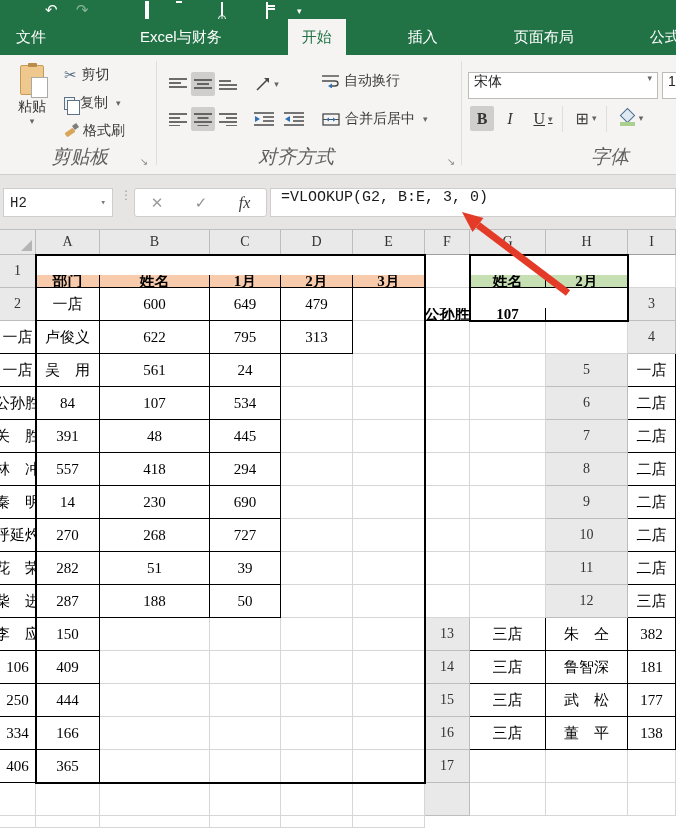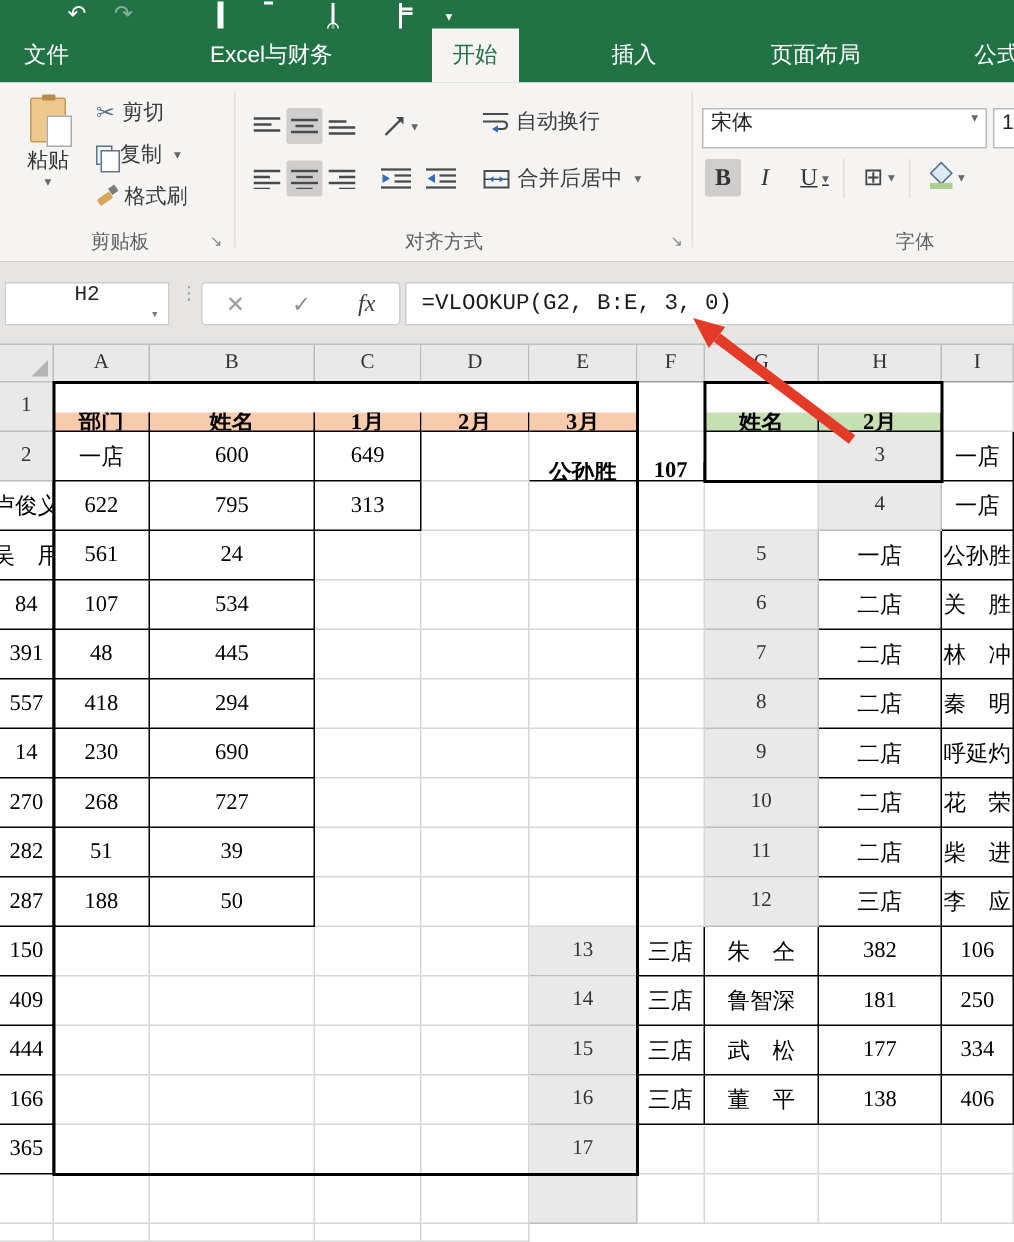--- a/index.html
+++ b/index.html
@@ -25,21 +25,21 @@
   .qcaret { color:#fff; font-size:9px; margin-bottom:3px; }
 
   .tabs { position:absolute; left:0; top:19px; width:676px; height:36px; display:flex; align-items:stretch;gap:48px; }
   .tab { color:#fff; font-size:15px; line-height:36px; padding:0 14px; white-space:nowrap; cursor:default; }
   .tab.first { padding:0 16px; }
   .tab.active { background:#f5f4f2; color:#217346; }
 
   
   .ribbon { position:absolute; left:0; top:55px; width:676px; height:120px; background:#f5f4f2; border-bottom:1px solid #d2d0ce; font-size:14px; color:#3b3b3b; }
   .vsep { position:absolute; top:6px; height:104px; width:1px; background:#e0dedc; }
-  .grplabel { position:absolute; bottom:4px; font-size:13px; color:#5f5f5f; text-align:center; }
+  .grplabel { position:absolute; bottom:4px; font-size:19px; color:#5f5f5f; text-align:center;font-style:italic; }
   .launcher { position:absolute; bottom:6px; width:12px; height:12px; color:#8a8a8a; font-size:10px; line-height:12px; text-align:center; }
 
   
   .paste-btn { position:absolute; left:8px; top:8px; width:48px; height:84px; text-align:center; }
   .clipboard-ic { position:relative; width:24px; height:30px; margin:2px auto 3px; background:#eec88d; border:1px solid #c89a55; border-radius:2px; }
   .clipboard-ic::before { content:""; position:absolute; left:7px; top:-3px; width:9px; height:4px; background:#b98c4a; border-radius:1px; }
   .clipboard-ic::after { content:""; position:absolute; right:-5px; bottom:-4px; width:15px; height:19px; background:#fff; border:1px solid #a9a9a9; }
   .paste-label { font-size:14px; color:#333; }
   .dd::after { content:"▾"; font-size:9px; color:#666; margin-left:3px; }
   .ddonly { font-size:9px; color:#666; }
@@ -62,28 +62,28 @@
   .combo .caret { margin-left:auto; font-size:9px; color:#666; }
   .fbtn { position:absolute; width:24px; height:25px; display:flex; align-items:center; justify-content:center; font-family:"Liberation Serif", serif; font-size:16px; color:#333; border-radius:2px; }
   .fbtn.sel { background:#d0cecc; }
   .border-ic { font-size:16px; color:#444; }
   .bucket-ic { position:relative; width:17px; height:16px; }
   .bucket-ic::before { content:""; position:absolute; left:3px; top:0px; width:9px; height:9px; border:1.5px solid #4f6f8f; transform:rotate(45deg); background:#dfe9f1; }
   .bucket-ic::after { content:""; position:absolute; left:1px; bottom:0; width:15px; height:4px; background:#a9d08e; }
 
   
   .fbar { position:absolute; left:0; top:175px; width:676px; height:55px; background:#e6e5e4; border-bottom:1px solid #bfbfbf; }
-  .namebox { position:absolute; left:3px; top:13px; width:110px; height:29px; background:#fff; border:1px solid #cfcdcb; display:flex; align-items:center; padding:0 6px; font-family:"Liberation Mono", monospace; font-size:14px; color:#222;flex-direction:column; }
+  .namebox { position:absolute; left:3px; top:13px; width:110px; height:29px; background:#fff; border:1px solid #cfcdcb; display:flex; align-items:center; padding:0 6px; font-family:"Liberation Mono", monospace; font-size:14px; color:#222; }
   .namebox .caret { margin-left:auto; font-size:9px; color:#777; }
   .dots { position:absolute; left:120px; top:16px; color:#9a9a9a; font-size:12px; letter-spacing:0; line-height:8px; text-align:center; width:10px; }
   .fxbox { position:absolute; left:134px; top:13px; width:133px; height:29px; background:#fff; border:1px solid #cfcdcb; border-radius:3px; display:flex; align-items:center; justify-content:space-around; }
   .fx-x { color:#9b9b9b; font-size:15px; }
   .fx-ok { color:#8f8f8f; font-size:15px; }
   .fx-fx { color:#3f3f3f; font-family:"Liberation Serif", serif; font-style:italic; font-size:16px; }
-  .ffield { position:absolute; left:270px; top:13px; width:406px; height:29px; background:#fff; border:1px solid #cfcdcb; display:flex; align-items:center; padding:0 10px; font-family:"Liberation Mono", monospace; font-size:15px; color:#1a1a1a; white-space:pre; }
+  .ffield { position:absolute; left:270px; top:13px; width:406px; height:29px; background:#fff; border:1px solid #cfcdcb; display:flex; padding:0 10px; font-family:"Liberation Mono", monospace; font-size:15px; color:#1a1a1a; white-space:pre; }
 
   
   .sheet { position:absolute; left:0; top:230px; width:676px; height:598px; display:grid; background:#fff; }
   .cell { display:flex; align-items:center; justify-content:center; border-right:1px solid #d6d6d6; border-bottom:1px solid #d6d6d6; font-family:"Liberation Serif", serif; font-size:15px; color:#000; overflow:hidden; white-space:nowrap; }
   .hdr { background:#e9e9e9; border-right:1px solid #bdbdbd; border-bottom:1px solid #bdbdbd; color:#333; font-size:14px; }
   .colhdr { border-bottom:1px solid #9e9e9e; }
   .corner { position:relative; }
   .corner::after { content:""; position:absolute; right:3px; bottom:3px; border-style:solid; border-width:0 0 11px 11px; border-color:transparent transparent #b5b5b5 transparent; }
   .tb { border-right:1px solid #000; border-bottom:1px solid #000; }
   .peach { background:#f8cbad; }
@@ -314,20 +314,21 @@
       <div class="cell tb peach bold">2月</div>
       <div class="cell tb peach bold">3月</div>
       <div class="cell"></div>
       <div class="cell tb bold green">姓名</div>
       <div class="cell tb bold green">2月</div>
       <div class="cell"></div>
       <div class="cell hdr rowhdr">2</div>
       <div class="cell tb">一店</div>
       <div class="cell tb">600</div>
       <div class="cell tb">649</div>
+      <div class="cell tb">479</div>
       <div class="cell"></div>
       <div class="cell tb bold">公孙胜</div>
       <div class="cell tb bold">107</div>
       <div class="cell"></div>
       <div class="cell hdr rowhdr">3</div>
       <div class="cell tb">一店</div>
       <div class="cell tb">卢俊义</div>
       <div class="cell tb">622</div>
       <div class="cell tb">795</div>
       <div class="cell tb">313</div>

